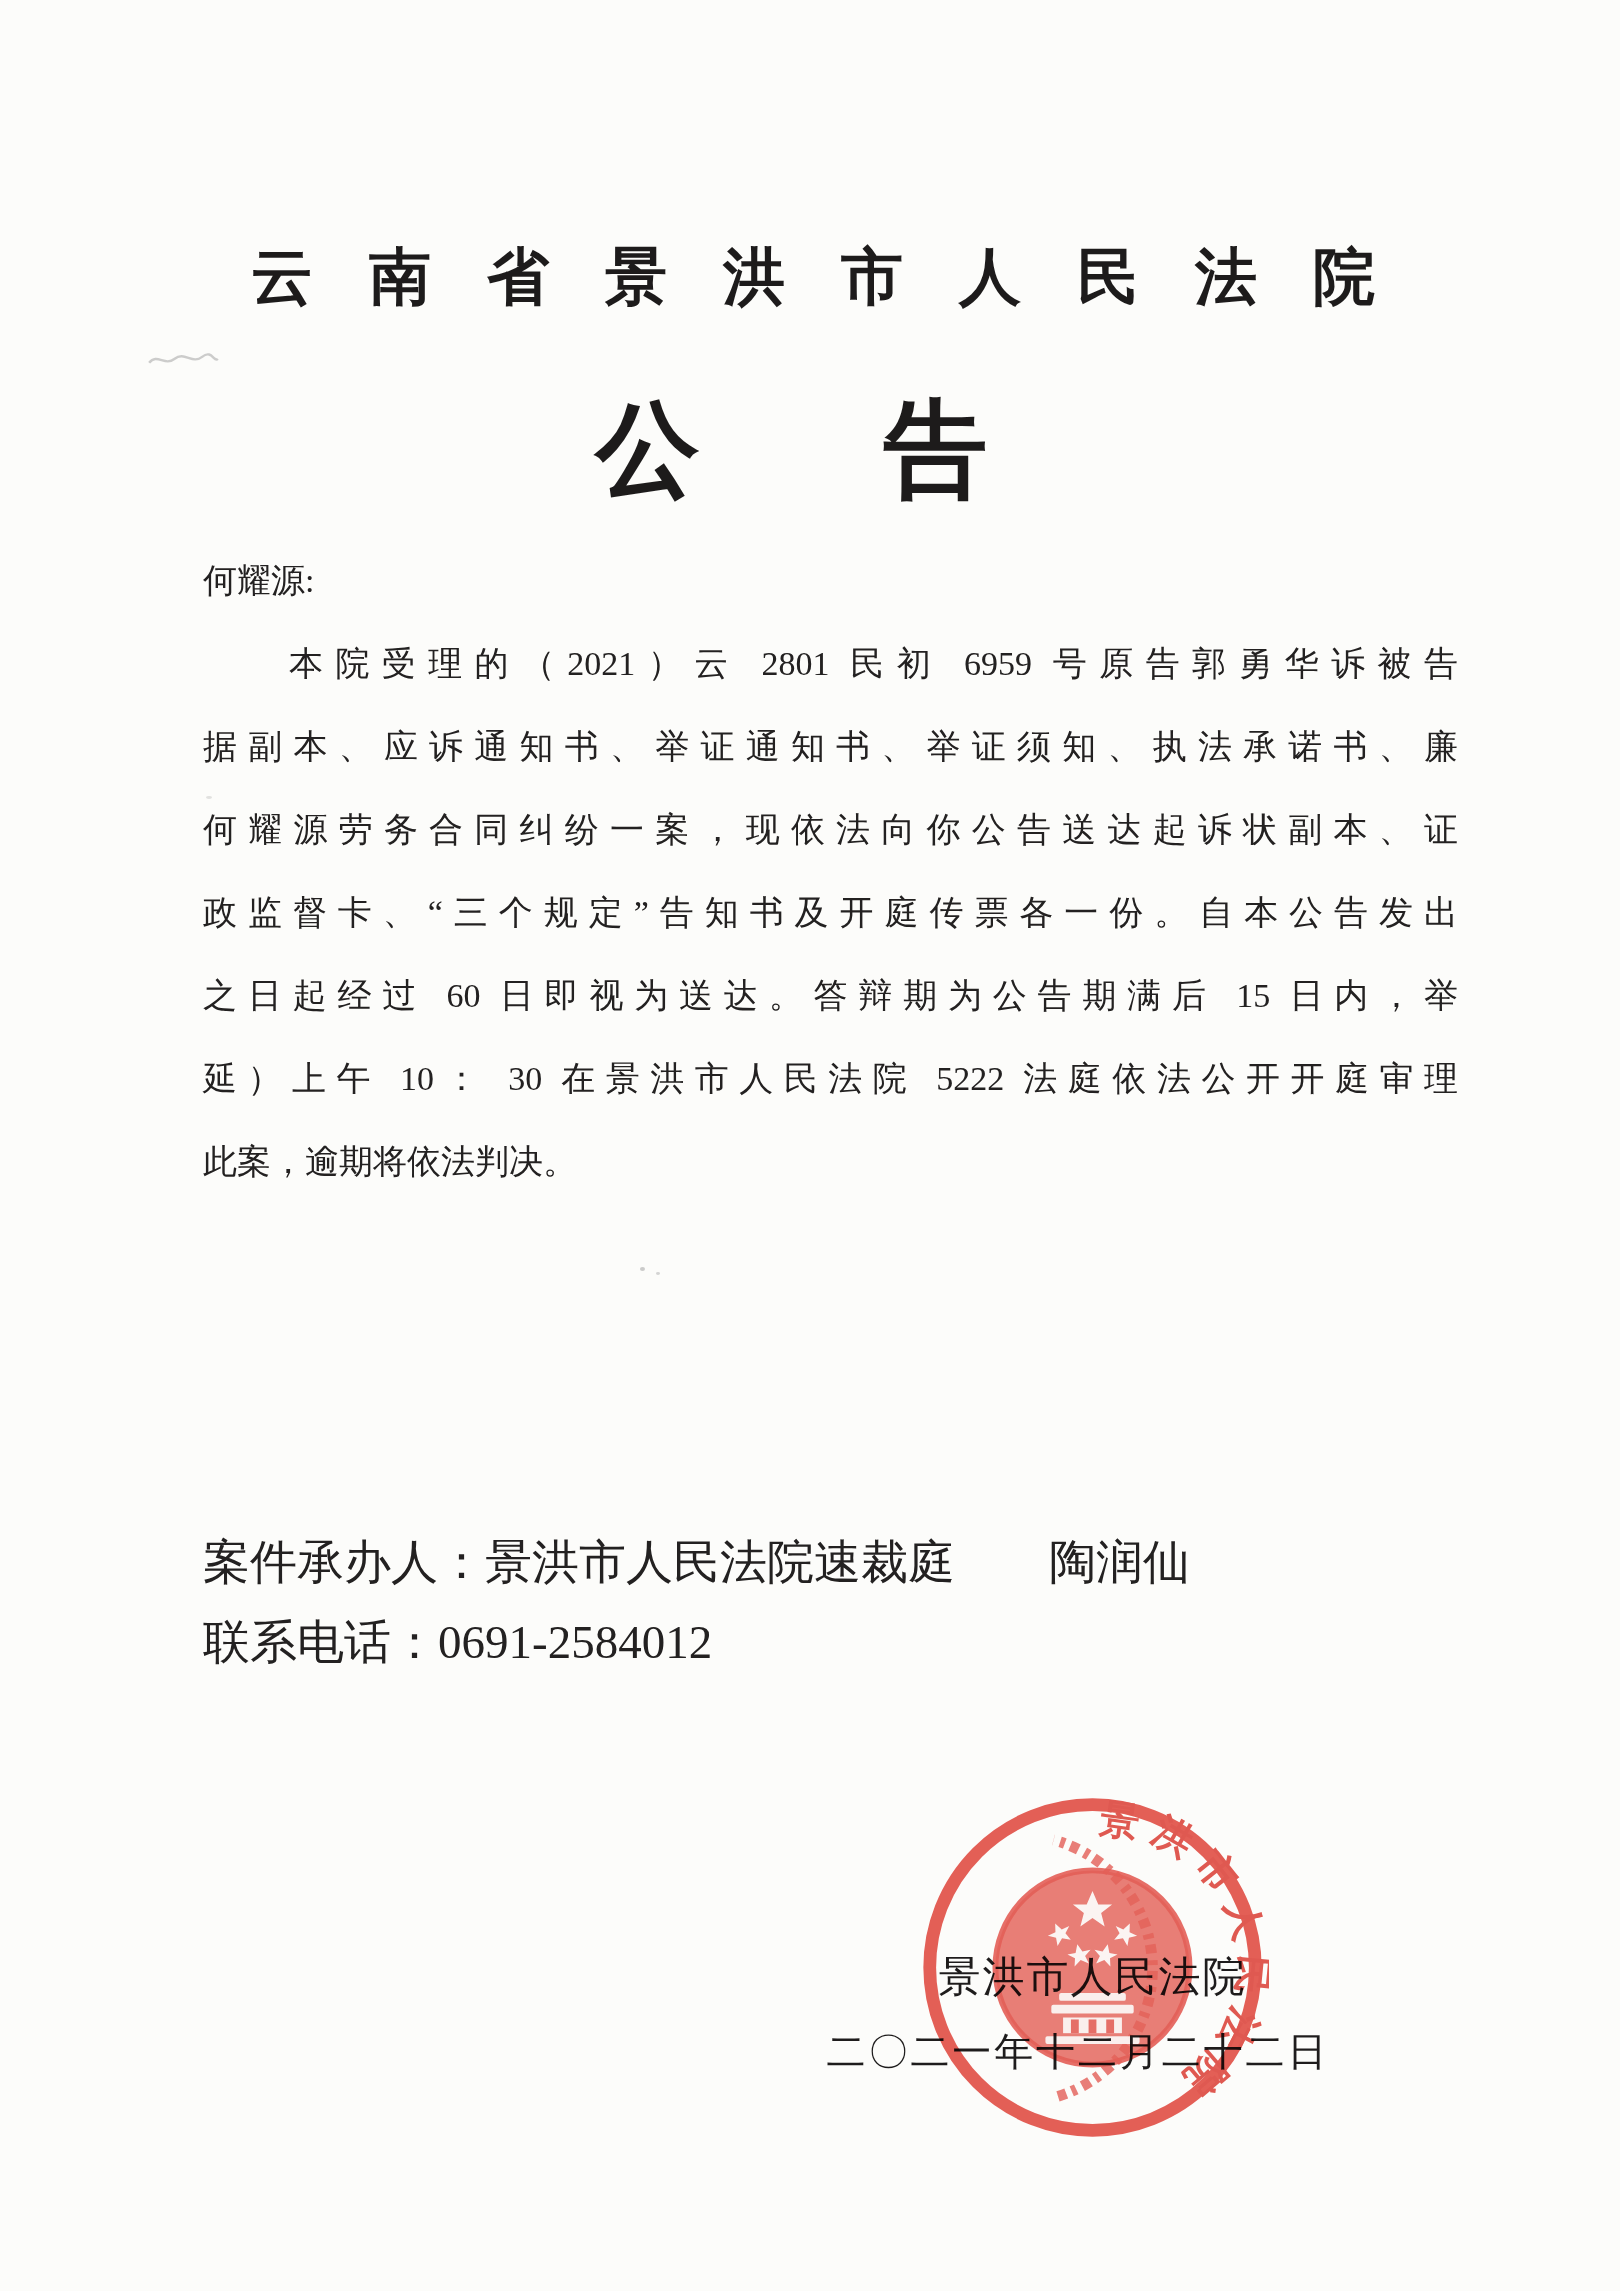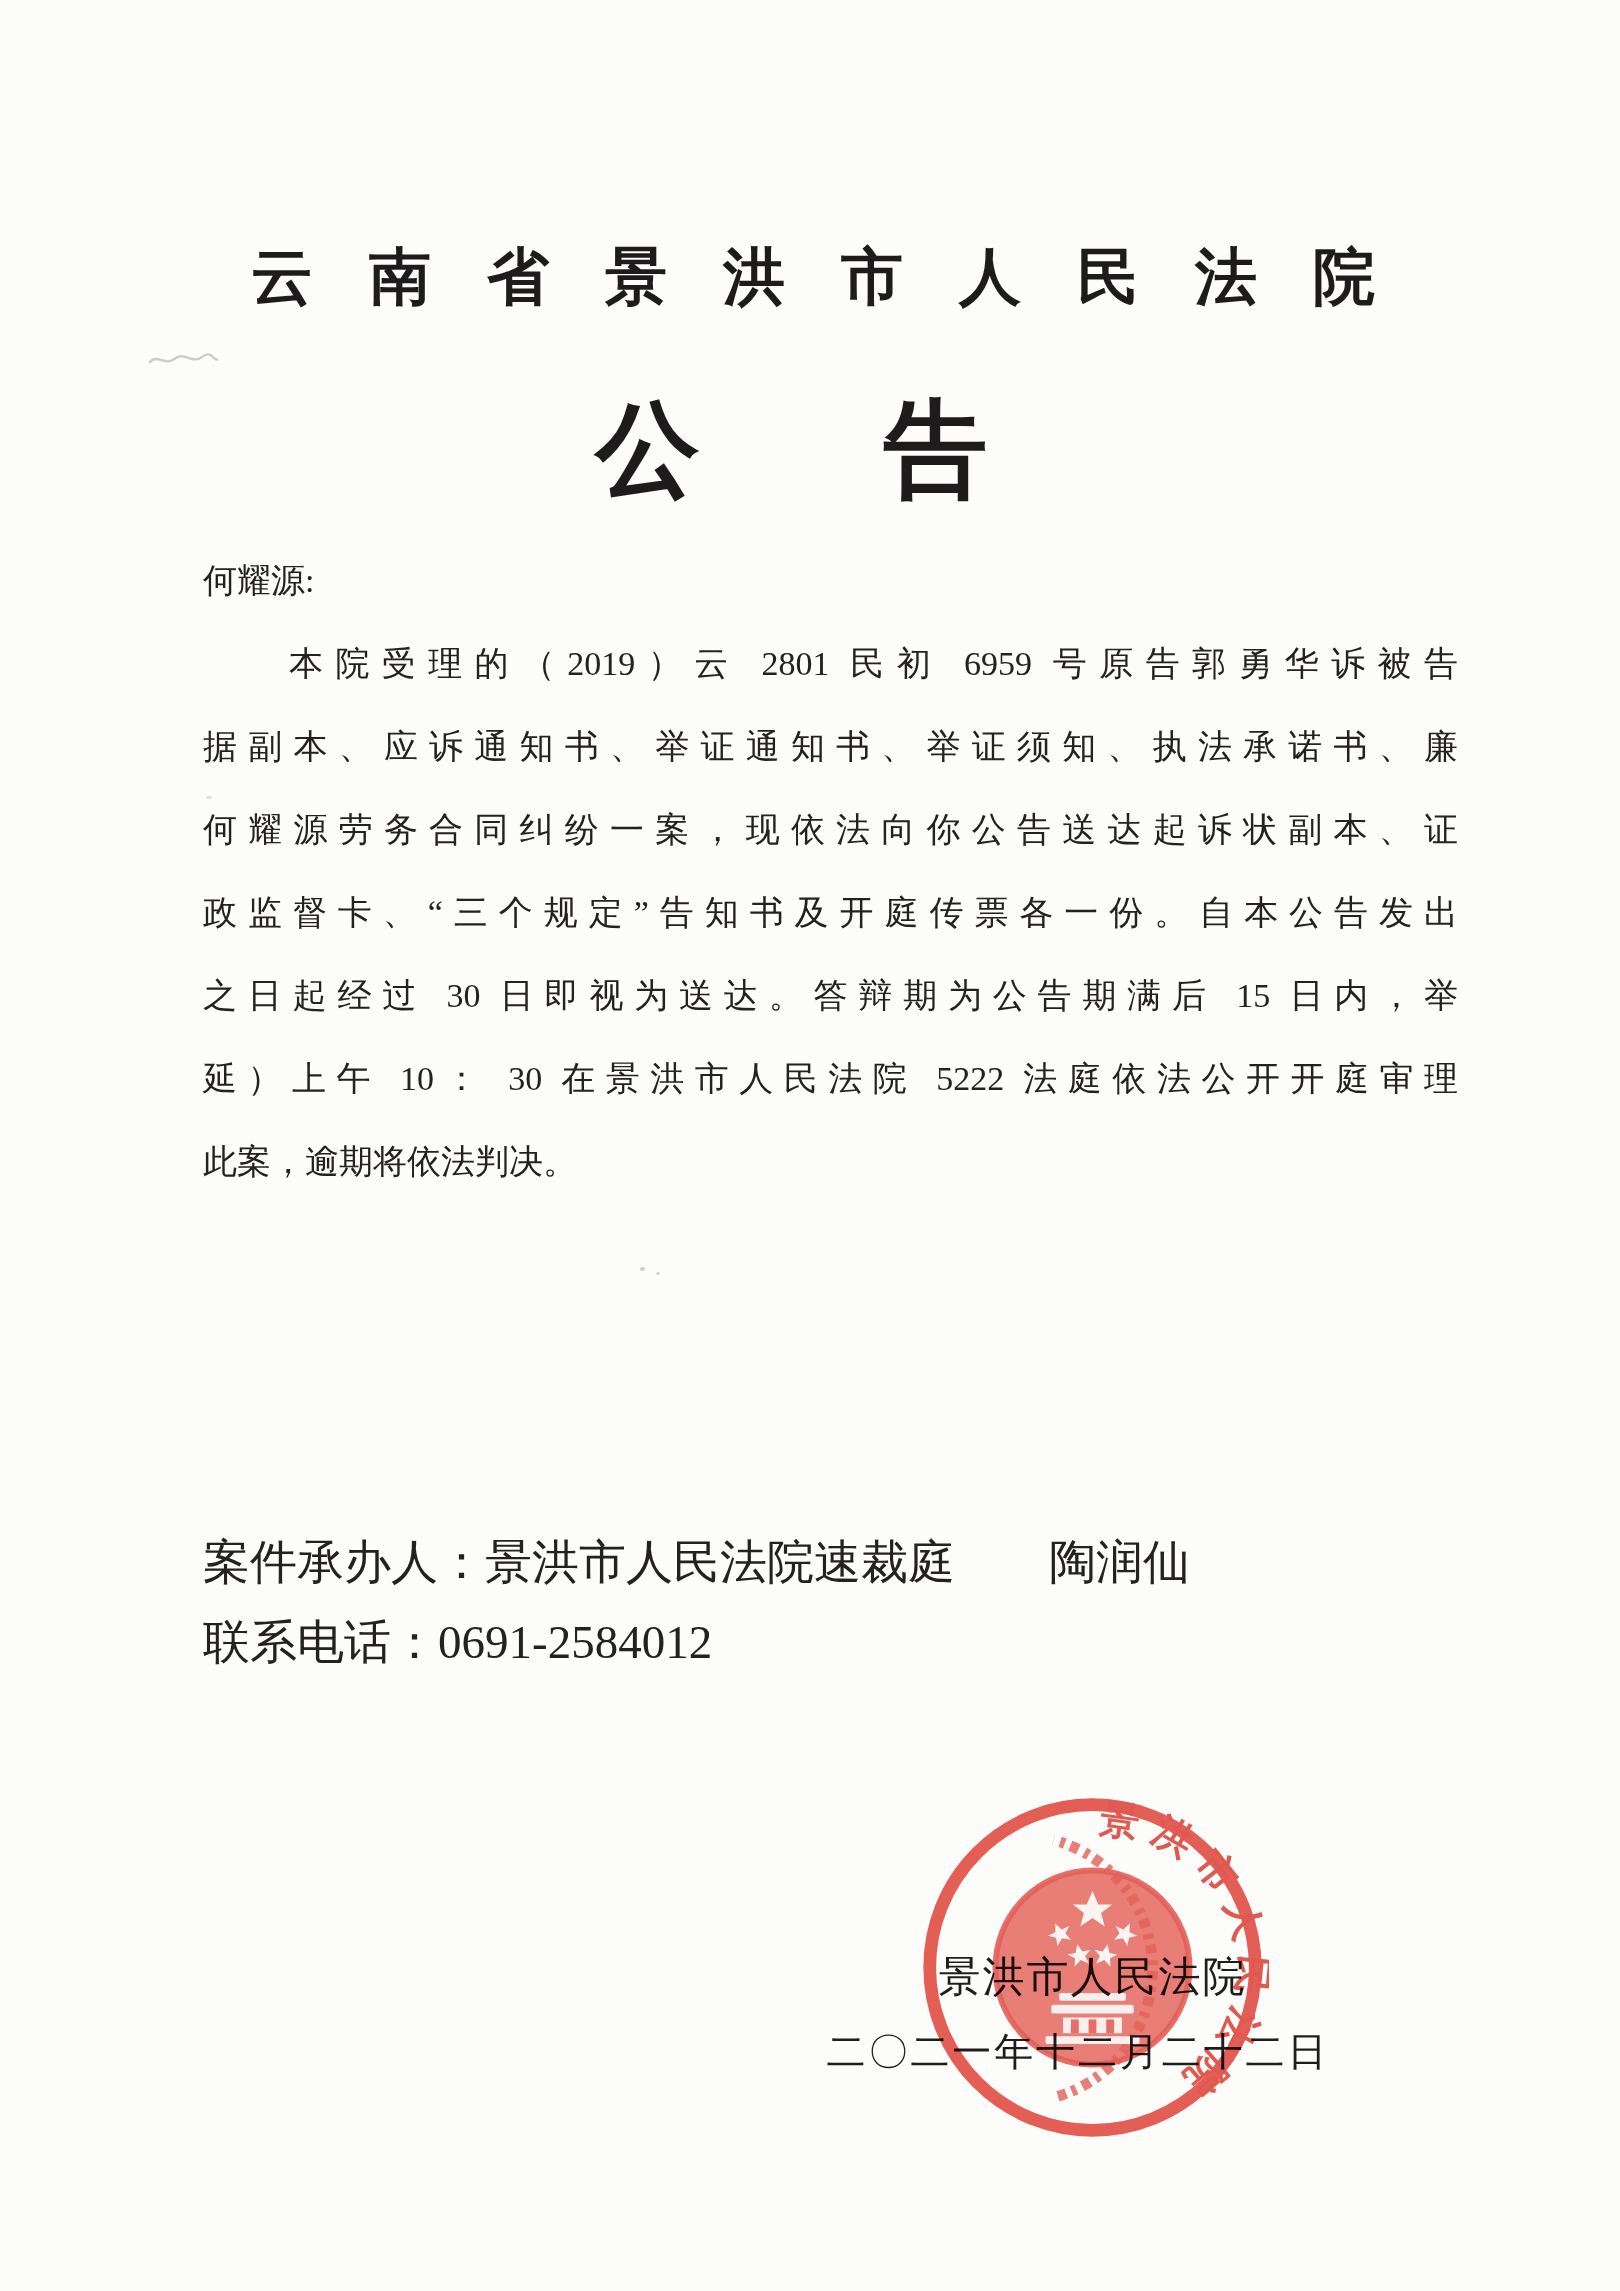--- a/index.html
+++ b/index.html
@@ -43,25 +43,25 @@
 <body>
 
 <div class="page">
 
   <h1 class="court-name">云南省景洪市人民法院</h1>
 
   <h2 class="notice-title">公告</h2>
 
   <div class="body-block">
     <p class="bline">何耀源:</p>
-    <p class="bline j indent">本院受理的（2019）云 2801 民初 6959 号原告郭勇华诉被告</p>
+    <p class="bline j indent">本院受理的（2021）云 2801 民初 6959 号原告郭勇华诉被告</p>
     <p class="bline j">据副本、应诉通知书、举证通知书、举证须知、执法承诺书、廉</p>
     <p class="bline j">何耀源劳务合同纠纷一案，现依法向你公告送达起诉状副本、证</p>
     <p class="bline j">政监督卡、“三个规定”告知书及开庭传票各一份。自本公告发出</p>
-    <p class="bline j">之日起经过 30 日即视为送达。答辩期为公告期满后 15 日内，举</p>
+    <p class="bline j">之日起经过 60 日即视为送达。答辩期为公告期满后 15 日内，举</p>
     <p class="bline j">延）上午 10： 30 在景洪市人民法院 5222 法庭依法公开开庭审理</p>
     <p class="bline">此案，逾期将依法判决。</p>
   </div>
 
   <div class="contact-block">
     <p class="cline">案件承办人：景洪市人民法院速裁庭　　陶润仙</p>
     <p class="cline">联系电话：0691-2584012</p>
   </div>
 
   <div class="sig-court">景洪市人民法院</div>

